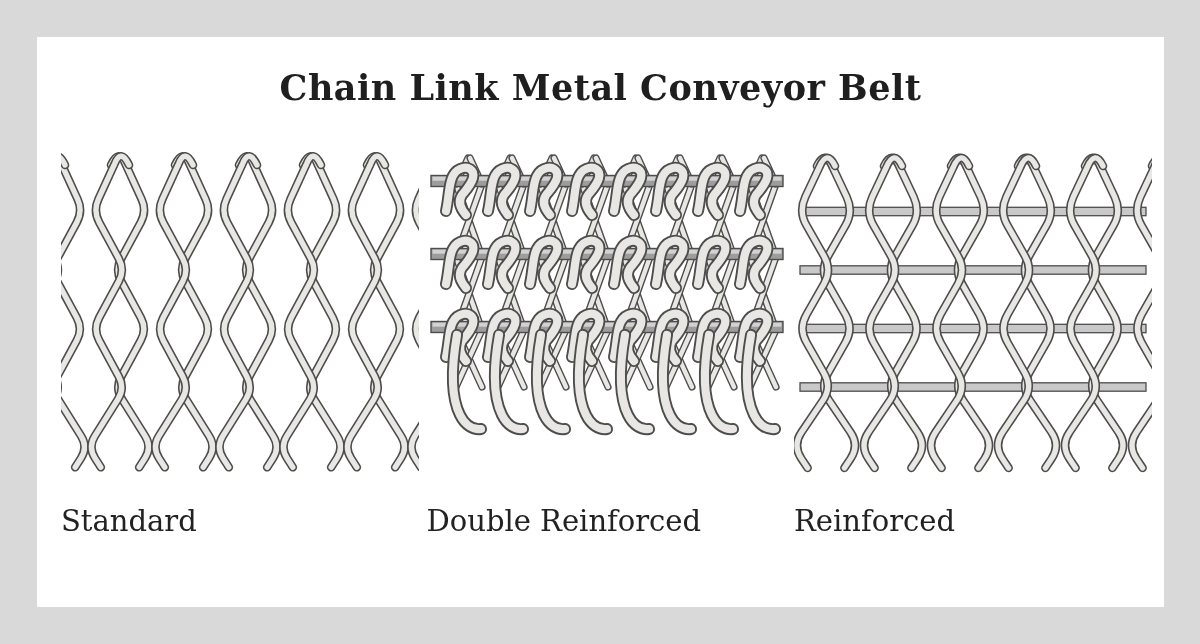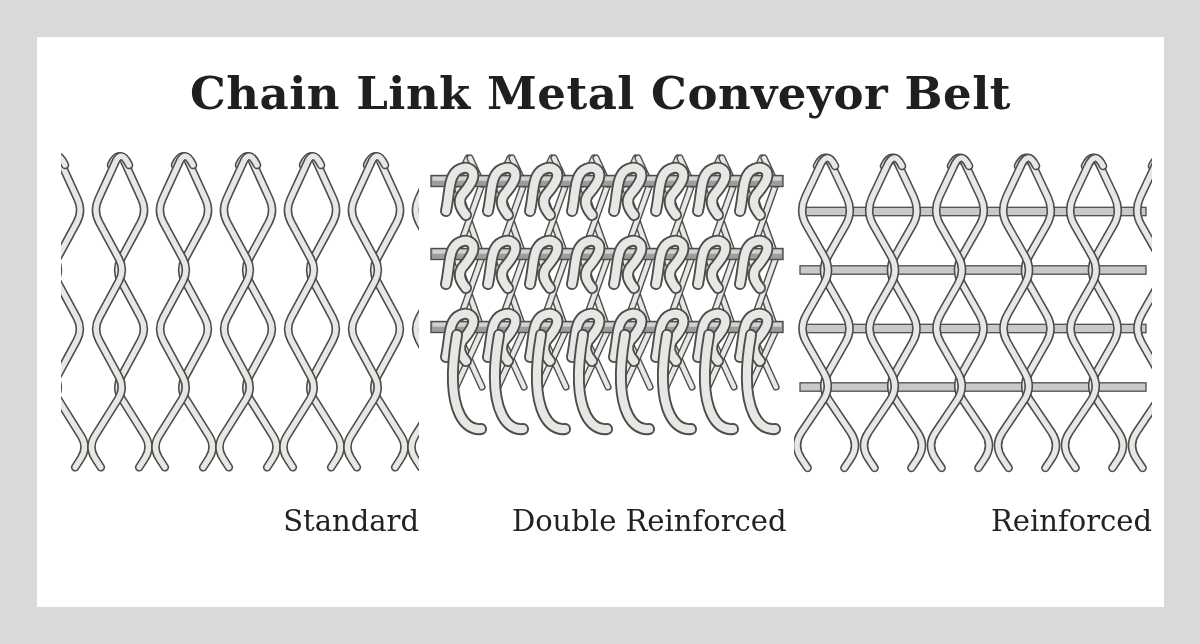--- a/index.html
+++ b/index.html
@@ -9,29 +9,29 @@
     font-family:"DejaVu Serif","Liberation Serif",serif;
   }
   .frame{position:relative;width:1200px;height:644px;background:var(--bg,#d9d9d9);}
   .card{
     position:absolute;left:37px;top:37px;width:1127px;height:570px;
     background:var(--card,#ffffff);
   }
   h1.title{
     position:absolute;top:30px;left:0;width:100%;margin:0;
     text-align:center;
-    font-size:45px;font-weight:bold;letter-spacing:.5px;
+    font-size:35px;font-weight:bold;letter-spacing:.5px;
     color:var(--title,#1f1f1f);
     font-family:"DejaVu Serif","Liberation Serif",serif;
   }
   .figures{
     position:absolute;top:110px;left:24px;right:12px;
     display:flex;justify-content:space-between;align-items:flex-start;
   }
-  figure{margin:0;padding:0;display:flex;flex-direction:column;align-items:flex-end;}
+  figure{margin:0;padding:0;display:flex;flex-direction:column;align-items:flex-start;}
   figure svg{display:block;}
   figcaption{
     margin-top:25px;text-align:center;
     font-size:29px;color:var(--label,#222222);
     font-family:"DejaVu Serif","Liberation Serif",serif;
   }
 </style>
 </head>
 <body>
 

